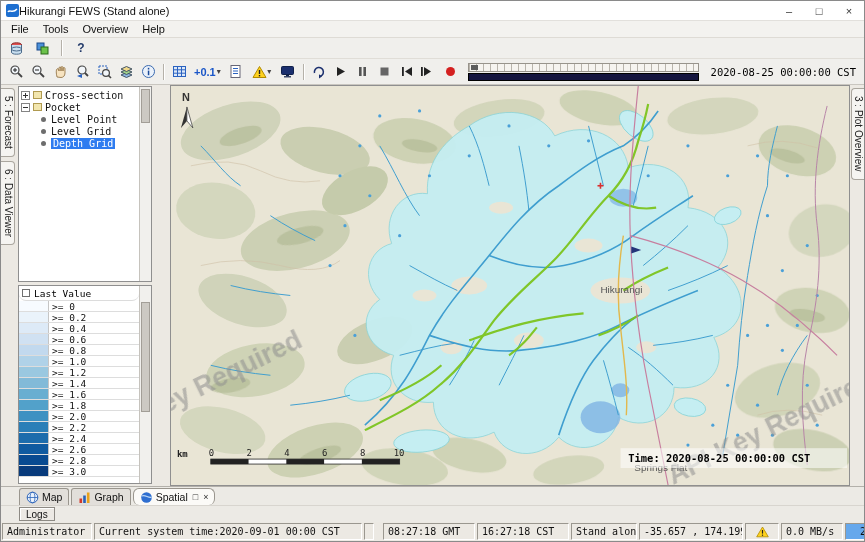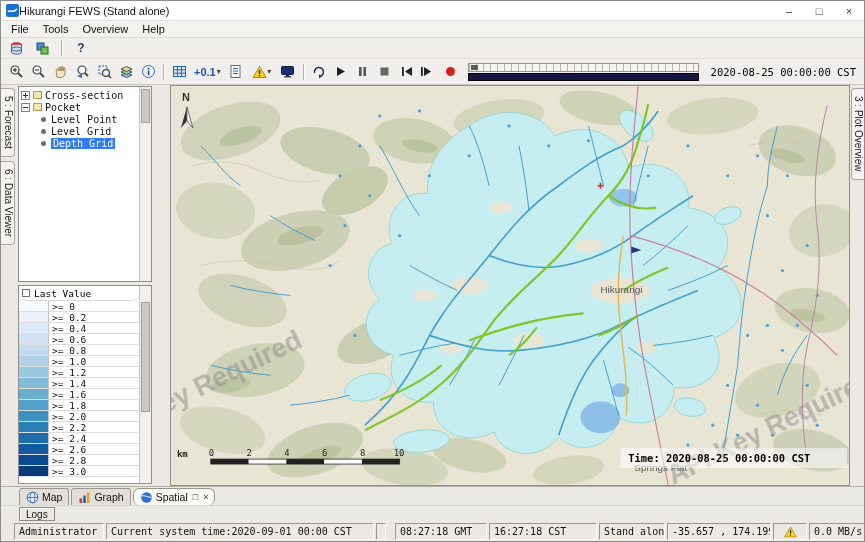--- a/index.html
+++ b/index.html
@@ -72,21 +72,21 @@
 
   
   .bottombar { flex:0 0 19px; background:#eceae5; border-top:1px solid #b3b0aa; display:flex; align-items:flex-end; padding-left:18px; gap:2px; }
   .btab { display:flex; align-items:center; gap:3px; border:1px solid #9a968e; border-bottom:none; border-radius:3px 3px 0 0; padding:0 6px; height:17px; background:#e2dfda; font-size:10.5px; color:#111; }
   .btab.active { background:#fbfaf7;border-radius:6px; }
   .btab .pg { font-size:9px; color:#333; padding-left:2px; }
   .logsrow { flex:0 0 17px; background:#eceae5; display:flex; align-items:center; padding-left:18px; border-top:1px solid #d8d5cf; }
   .logs-btn { font-size:10px; color:#111; background:#ece9e4; border:1px solid #8d8a84; box-shadow:inset 1px 1px 0 #fff; padding:0 6px; height:14px; display:flex; align-items:center; }
 
   
-  .statusbar { flex:0 0 19px; background:#ece9e3; display:flex; gap:2px; padding:1px 1px 1px 13px; font-family:"DejaVu Sans Mono", monospace; font-size:10px; color:#111; }
+  .statusbar { flex:0 0 19px; background:#ece9e3; display:flex; gap:2px; padding:1px 1px 1px 1px; font-family:"DejaVu Sans Mono", monospace; font-size:10px; color:#111; }
   .scell { border:1px solid; border-color:#9a978f #ffffff #ffffff #9a978f; display:flex; align-items:center; padding:0 4px; white-space:nowrap; overflow:hidden; flex:0 0 auto; }
   .scell.spacer { flex:1 1 auto; }
   .scell.mem { background:linear-gradient(to right,#66a8ec 0 46%, #d4d1cb 46%); justify-content:flex-end; }
 
   .warn-svg { flex:0 0 auto; }
 </style>
 </head>
 <body>
 
 <div class="app">
@@ -615,21 +615,21 @@
 
   <div class="logsrow">
     <span class="logs-btn">Logs</span>
   </div>
 
   <div class="statusbar">
     <span class="scell" style="width:90px;">Administrator</span>
     <span class="scell" style="width:268px;">Current system time:2020-09-01 00:00 CST</span>
     <span class="scell spacer"></span>
     <span class="scell" style="width:92px;margin-left:7px;">08:27:18 GMT</span>
-    <span class="scell" style="width:108px;">16:27:18 CST</span>
+    <span class="scell" style="width:92px;">16:27:18 CST</span>
     <span class="scell" style="width:66px;">Stand alone</span>
     <span class="scell" style="width:104px;">-35.657 , 174.199</span>
     <span class="scell" style="width:34px; justify-content:center;">
       <svg class="warn-svg" width="13" height="12">
           <path d="M6.5,1 L12.3,10.8 L0.7,10.8 Z" fill="#ffd21e" stroke="#b08a00" stroke-width="0.8"></path>
           <rect x="5.9" y="4" width="1.2" height="3.6" fill="#222"></rect>
           <rect x="5.9" y="8.6" width="1.2" height="1.2" fill="#222"></rect>
         </svg>
     </span>
     <span class="scell" style="width:62px;">0.0 MB/s</span>

